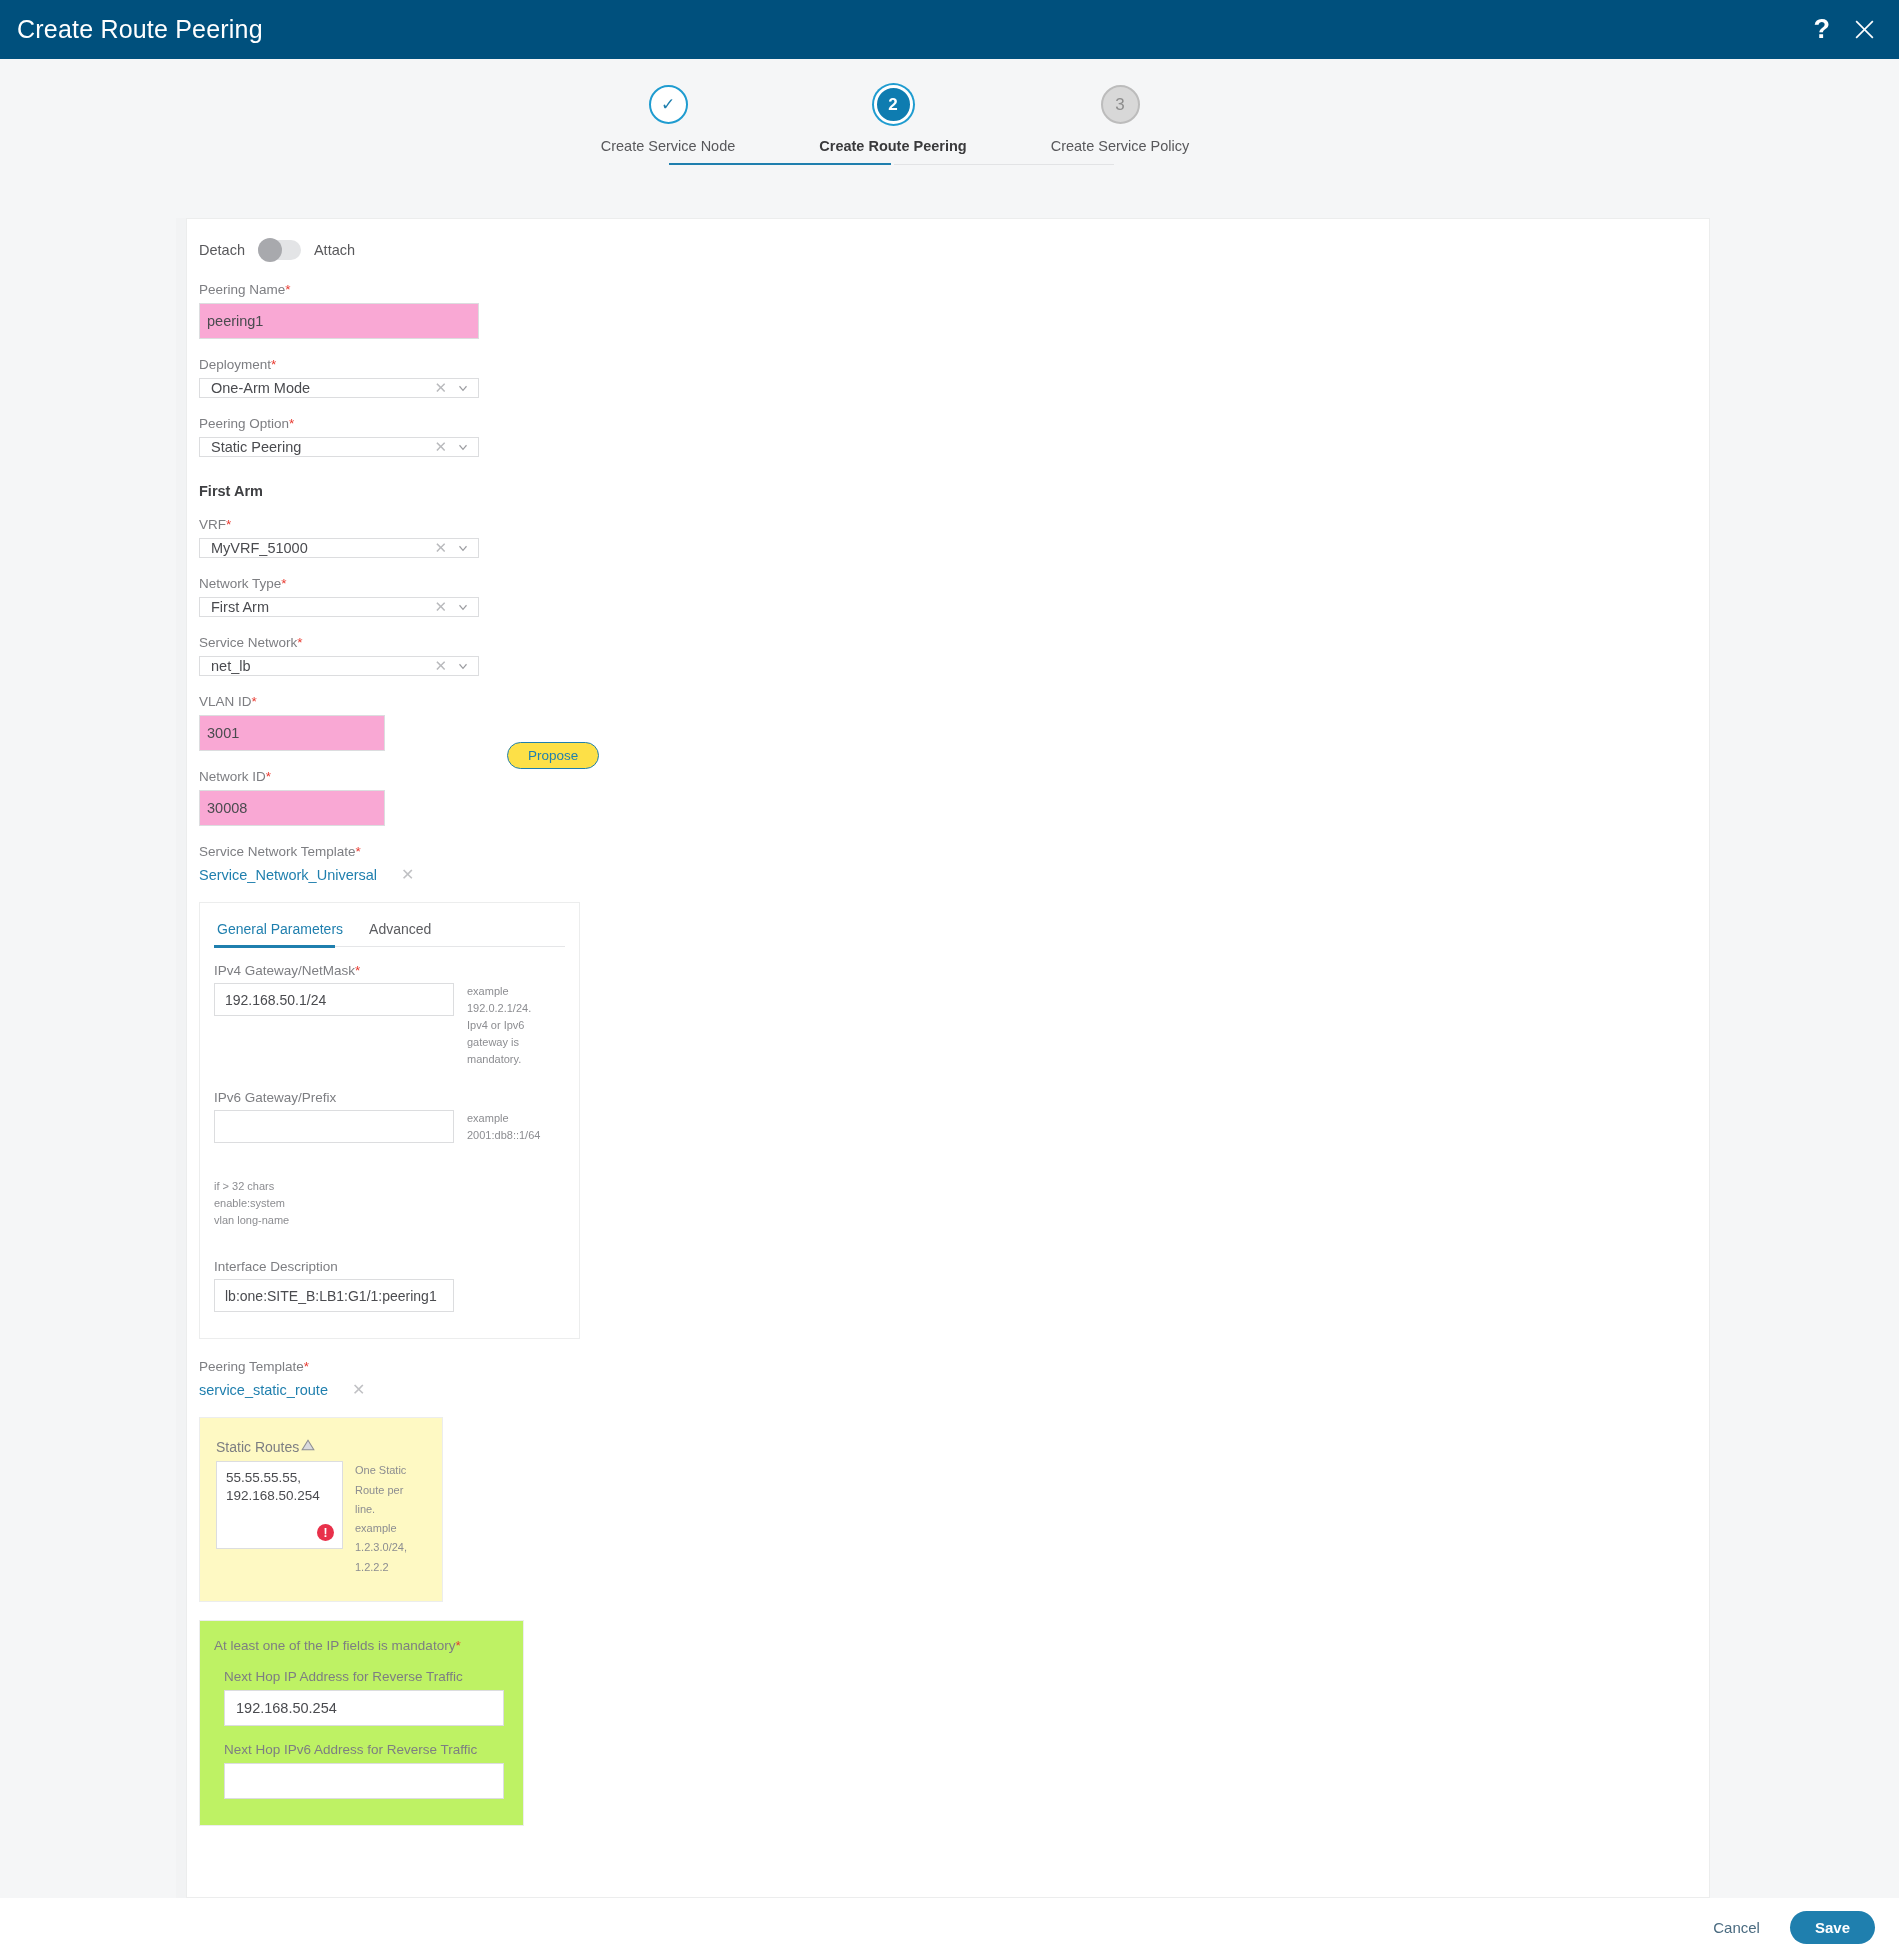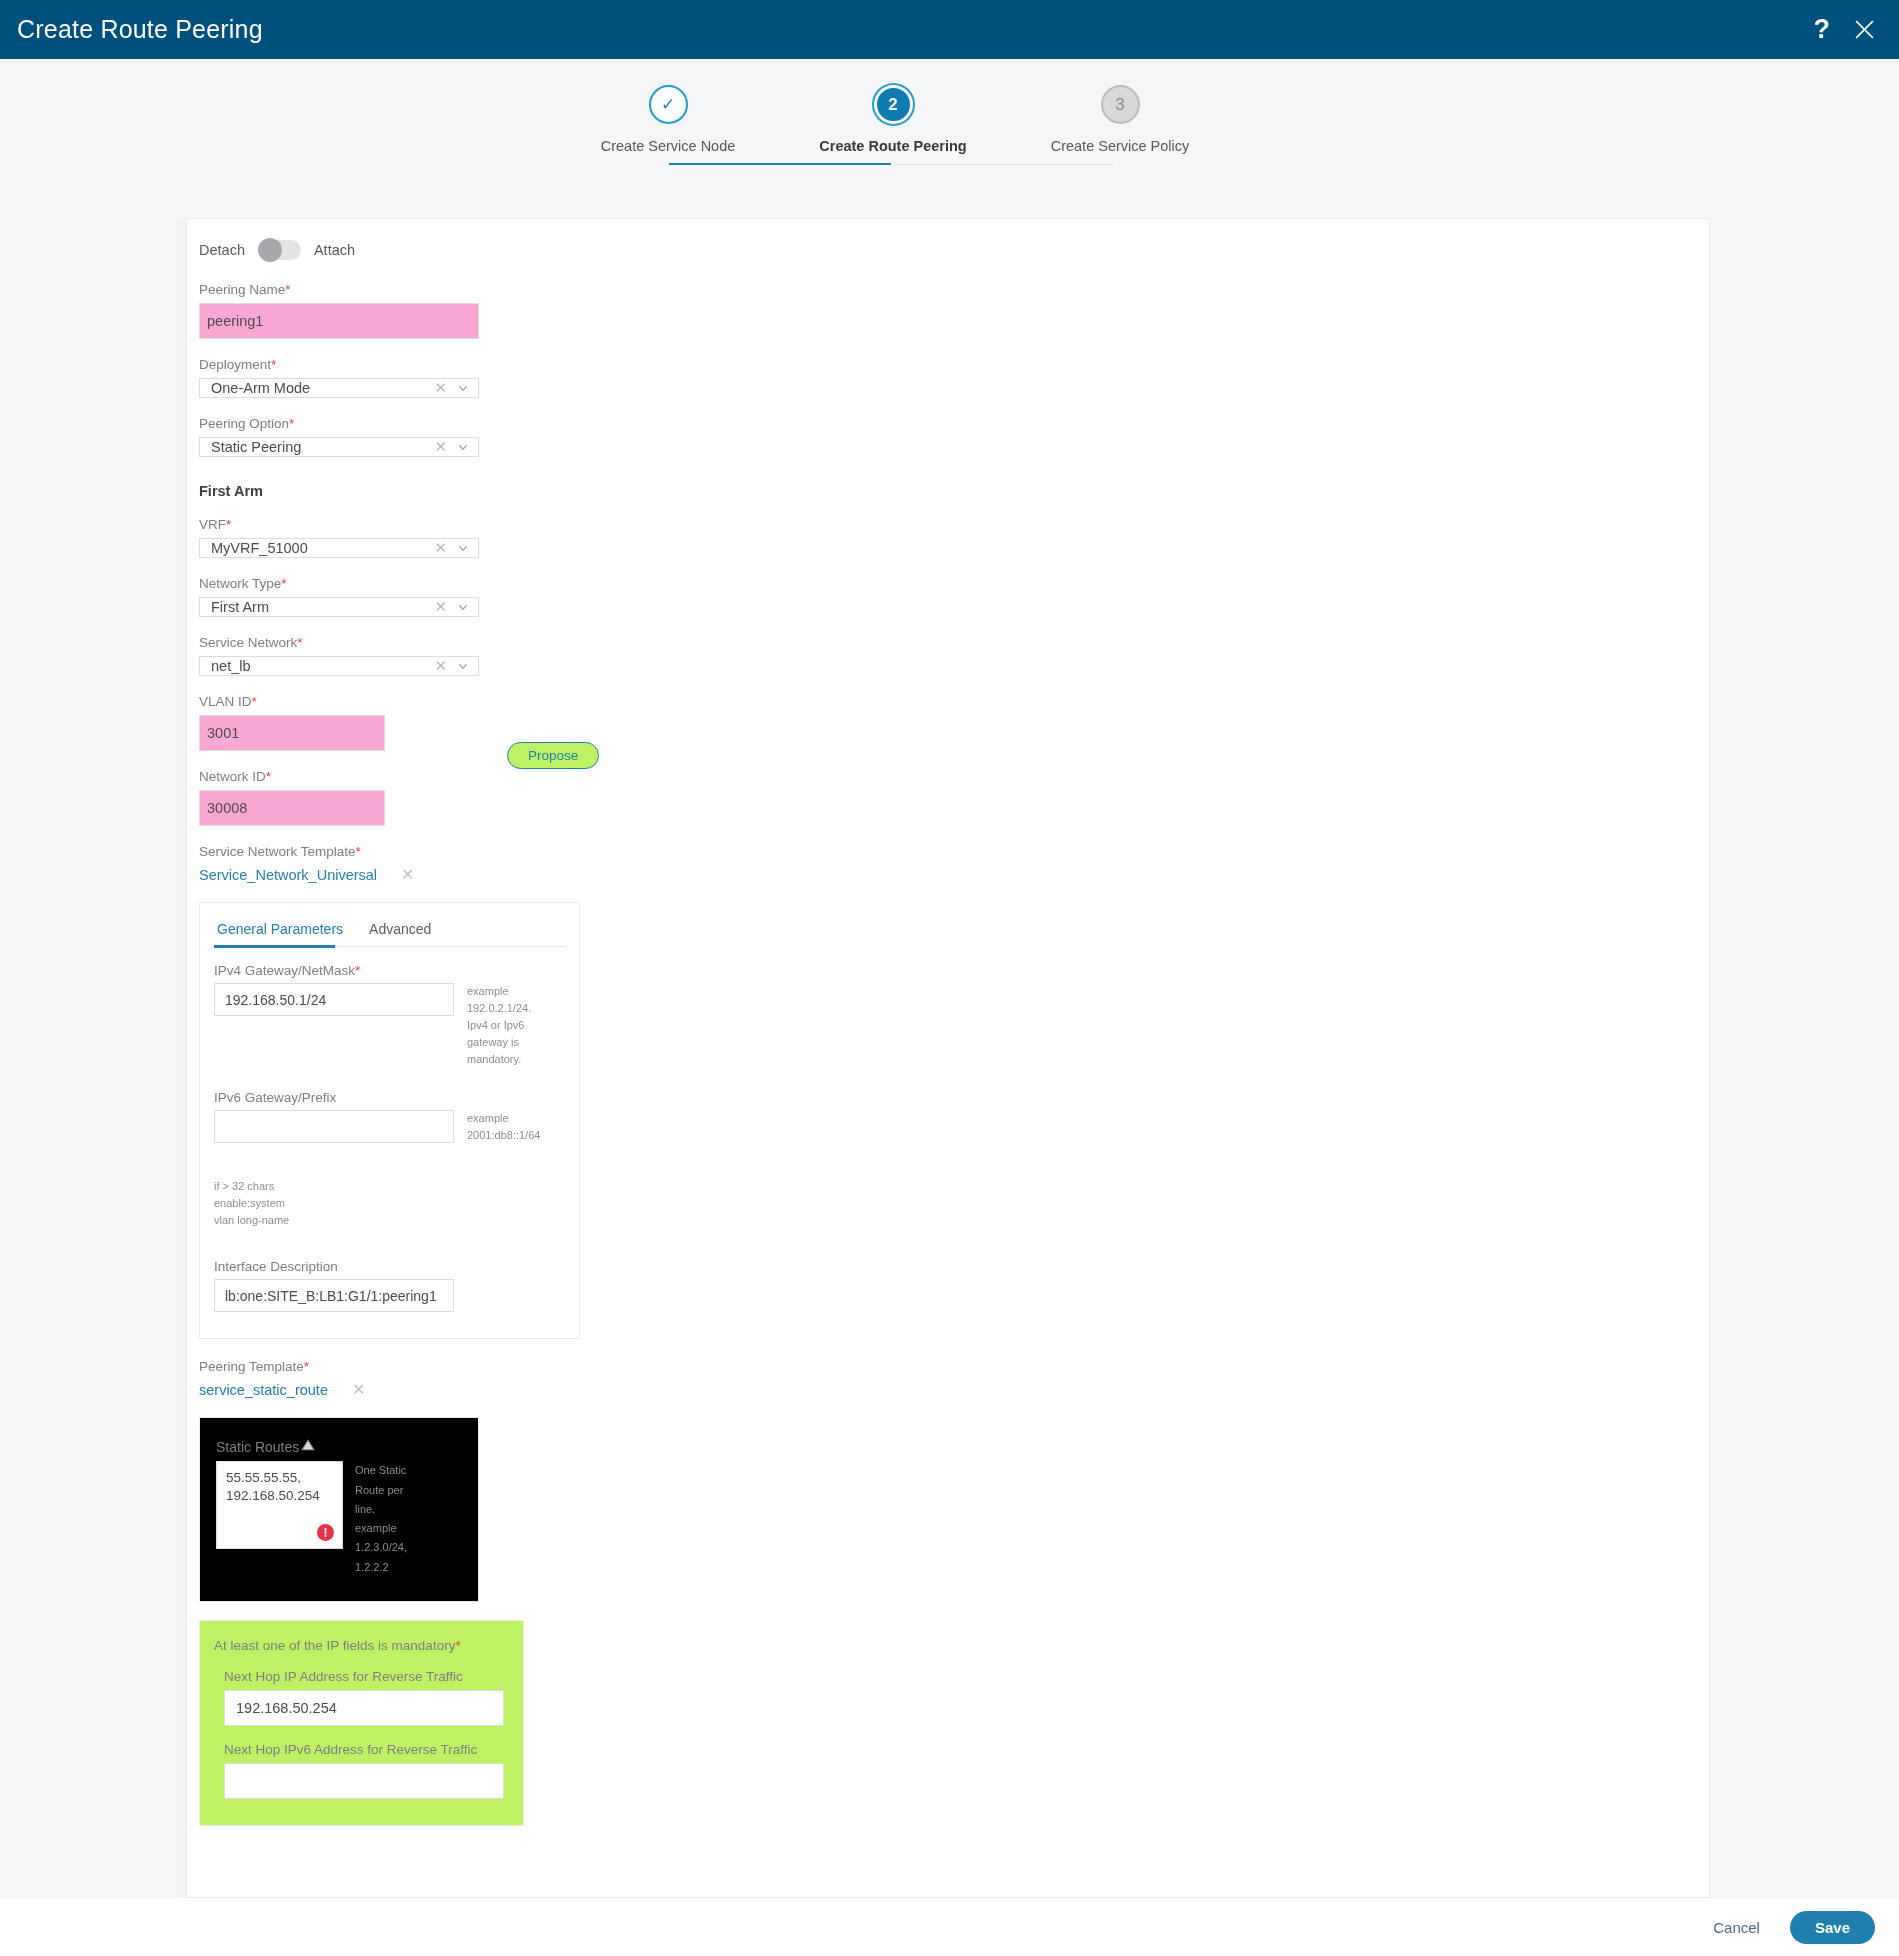--- a/index.html
+++ b/index.html
@@ -90,21 +90,21 @@
   }
   .select .val { flex: 1; }
   .select .clr { color: #b9babd; font-size: 15px; margin-right: 9px; cursor: pointer; }
   .select .chev { color: #9b9ca0; display:flex; cursor:pointer; }
 
   .section-title { font-size: 14.5px; font-weight: 700; color: #3f4043; margin: 26px 0 18px; }
 
   .vlan-row { position: relative; }
   .propose-btn {
     position: absolute; left: 308px; top: 48px;
-    border: 1px solid #1f7fae; color: #1f7fae; background: #bef264;
+    border: 1px solid #1f7fae; color: #1f7fae; background: #fde047;
     border-radius: 18px; height: 27px; padding: 0 20px; font-size: 13.5px;
     display: flex; align-items: center; cursor: pointer; font-family: "Liberation Sans", sans-serif;
   }
 
   .tmpl-link { font-size: 14.5px; color: #1f7fae; display: flex; align-items: center; gap: 24px; }
   .tmpl-link .x { color: #c0c1c4; font-size: 16px; cursor: pointer; }
 
   
   .panel { width: 381px; border: 1px solid #eceded; margin-top: 16px; padding: 0; background:#fff; }
   .tabs { display: flex; gap: 26px; padding: 18px 17px 0; }
@@ -118,21 +118,21 @@
   .prow { display: flex; gap: 13px; margin-bottom: 6px; }
   .prow .field-col { width: 240px; }
   .prow .hint {
     font-size: 11px; color: #8c8d91; line-height: 1.55; padding-top: 20px; width: 86px;
   }
   .plabel { font-size: 13.5px; color: #7d7e82; margin-bottom: 5px; display:block; }
   .pinput { width: 240px; height: 33px; border: 1px solid #dcdddf; display:flex; align-items:center;
             padding: 0 10px; font-size: 14px; color: #4a4b4f; background:#fff; cursor:text; }
 
   
-  .sr-box { width: 280px; border: 1px solid #eceded; margin-top: 16px; padding: 20px 16px 24px; background:#000000; }
+  .sr-box { width: 244px; border: 1px solid #eceded; margin-top: 16px; padding: 20px 16px 24px; background:#fef9c3; }
   .sr-title { font-size: 14px; color: #7d7e82; display:flex; align-items:center; gap: 2px; margin-bottom: 6px; }
   .sr-flex { display:flex; gap: 12px; }
   .sr-ta {
     width: 127px; height: 88px; border: 1px solid #dcdddf; background:#fff; position: relative;
     font-size: 13.5px; color: #4a4b4f; padding: 7px 9px; line-height: 1.32; cursor: text;
   }
   .err-badge {
     position: absolute; right: 8px; bottom: 7px; width: 17px; height: 17px; border-radius: 50%;
     background: #e8304a; color:#fff; font-size: 12px; font-weight: 700;
     display:flex; align-items:center; justify-content:center; line-height:1;

